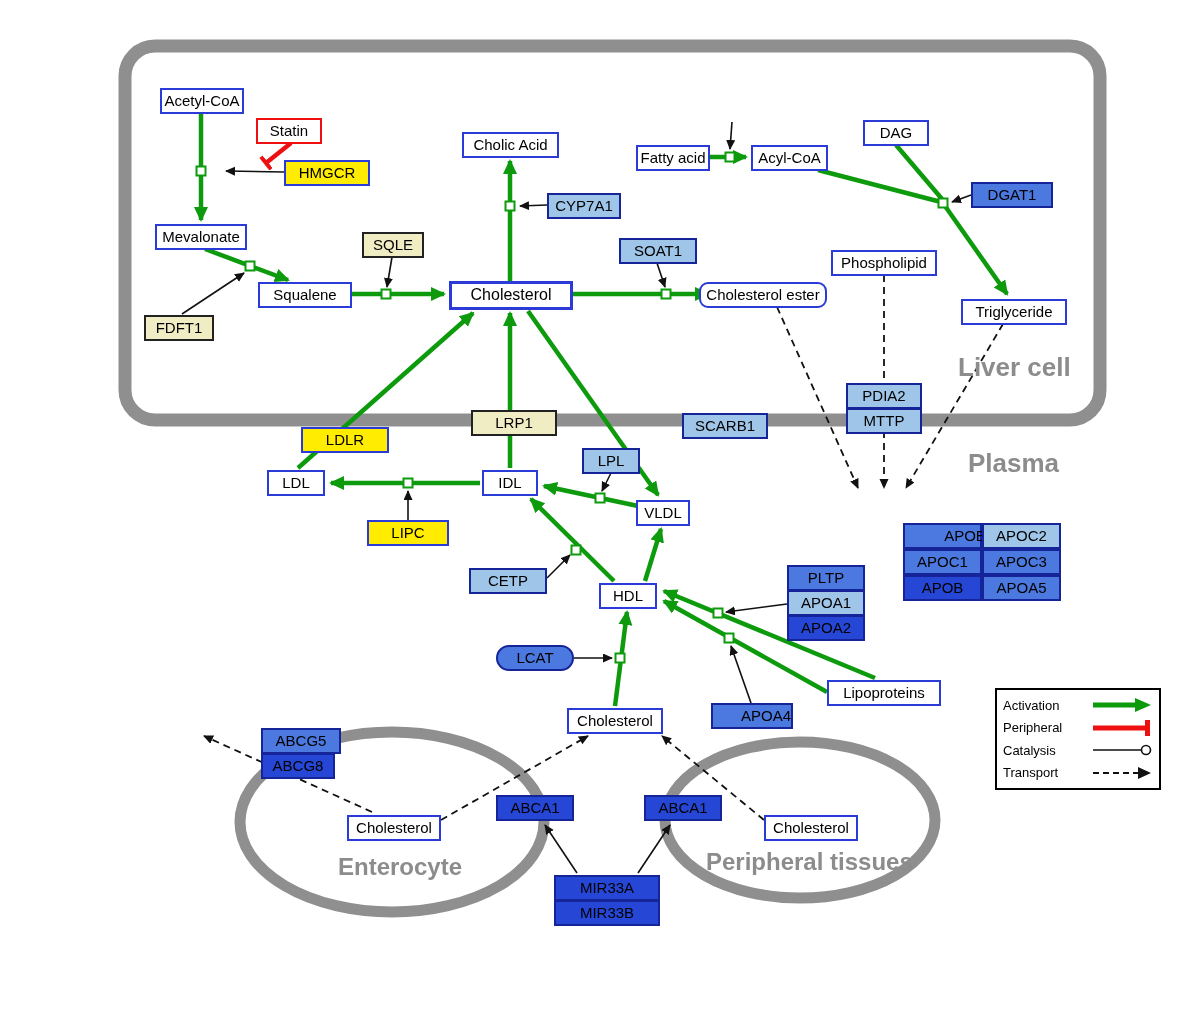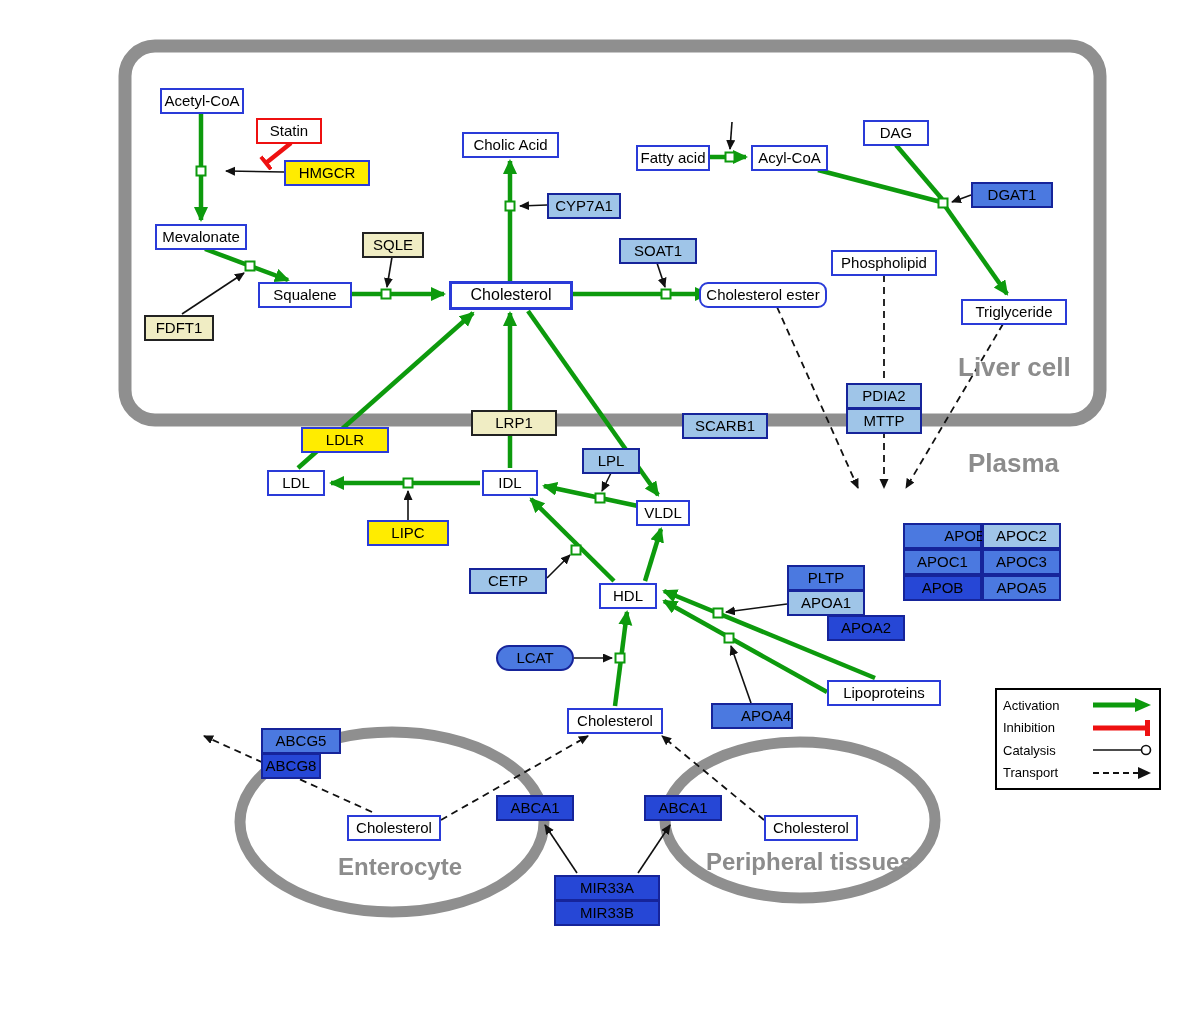--- a/index.html
+++ b/index.html
@@ -158,52 +158,52 @@
   <div class="node white" style="left:267px;top:470px;width:58px;">LDL</div>
   <div class="node white" style="left:482px;top:470px;width:56px;">IDL</div>
   <div class="node lightblue" style="left:582px;top:448px;width:58px;">LPL</div>
   <div class="node white" style="left:636px;top:500px;width:54px;">VLDL</div>
   <div class="node yellow" style="left:367px;top:520px;width:82px;">LIPC</div>
   <div class="node lightblue" style="left:469px;top:568px;width:78px;">CETP</div>
   <div class="node white" style="left:599px;top:583px;width:58px;">HDL</div>
   <div class="node blue" style="left:496px;top:645px;width:78px;border-radius:13px;">LCAT</div>
   <div class="node blue" style="left:787px;top:565px;width:78px;">PLTP</div>
   <div class="node lightblue" style="left:787px;top:590px;width:78px;">APOA1</div>
-  <div class="node darkblue" style="left:787px;top:615px;width:78px;margin-left:40px;">APOA2</div>
+  <div class="node darkblue" style="left:787px;top:615px;width:78px;">APOA2</div>
   <div class="node blue" style="left:711px;top:703px;width:82px;padding-left:28px;">APOA4</div>
   <div class="node white" style="left:827px;top:680px;width:114px;">Lipoproteins</div>
 
   <div class="node blue" style="left:903px;top:523px;width:79px;padding-left:45px;">APOE</div>
   <div class="node lightblue" style="left:982px;top:523px;width:79px;">APOC2</div>
   <div class="node blue" style="left:903px;top:549px;width:79px;">APOC1</div>
   <div class="node blue" style="left:982px;top:549px;width:79px;">APOC3</div>
   <div class="node darkblue" style="left:903px;top:575px;width:79px;">APOB</div>
   <div class="node blue" style="left:982px;top:575px;width:79px;">APOA5</div>
 
   <div class="node white" style="left:567px;top:708px;width:96px;">Cholesterol</div>
 
   <div class="node blue" style="left:261px;top:728px;width:80px;">ABCG5</div>
-  <div class="node darkblue" style="left:261px;top:753px;width:60px;">ABCG8</div>
+  <div class="node darkblue" style="left:261px;top:753px;width:74px;">ABCG8</div>
   <div class="node white" style="left:347px;top:815px;width:94px;">Cholesterol</div>
   <div class="node darkblue" style="left:496px;top:795px;width:78px;">ABCA1</div>
   <div class="node darkblue" style="left:644px;top:795px;width:78px;">ABCA1</div>
   <div class="node white" style="left:764px;top:815px;width:94px;">Cholesterol</div>
   <div class="node darkblue" style="left:554px;top:875px;width:106px;">MIR33A</div>
   <div class="node darkblue" style="left:554px;top:900px;width:106px;">MIR33B</div>
 
   <div class="legend">
     <div class="lrow">
       <span>Activation</span>
       <svg width="62" height="18">
         <line x1="2" y1="9" x2="46" y2="9" stroke="#0d9a0d" stroke-width="5"></line>
         <path d="M44,2 L60,9 L44,16 Z" fill="#0d9a0d"></path>
       </svg>
     </div>
     <div class="lrow">
-      <span>Inhibition</span>
+      <span>Peripheral</span>
       <svg width="62" height="18">
         <line x1="2" y1="9" x2="54" y2="9" stroke="#ee1010" stroke-width="5"></line>
         <rect x="54" y="1" width="5" height="16" fill="#ee1010"></rect>
       </svg>
     </div>
     <div class="lrow">
       <span>Catalysis</span>
       <svg width="62" height="18">
         <line x1="2" y1="9" x2="50" y2="9" stroke="#111" stroke-width="1.6"></line>
         <circle cx="55" cy="9" r="4.5" fill="#fff" stroke="#111" stroke-width="1.6"></circle>

